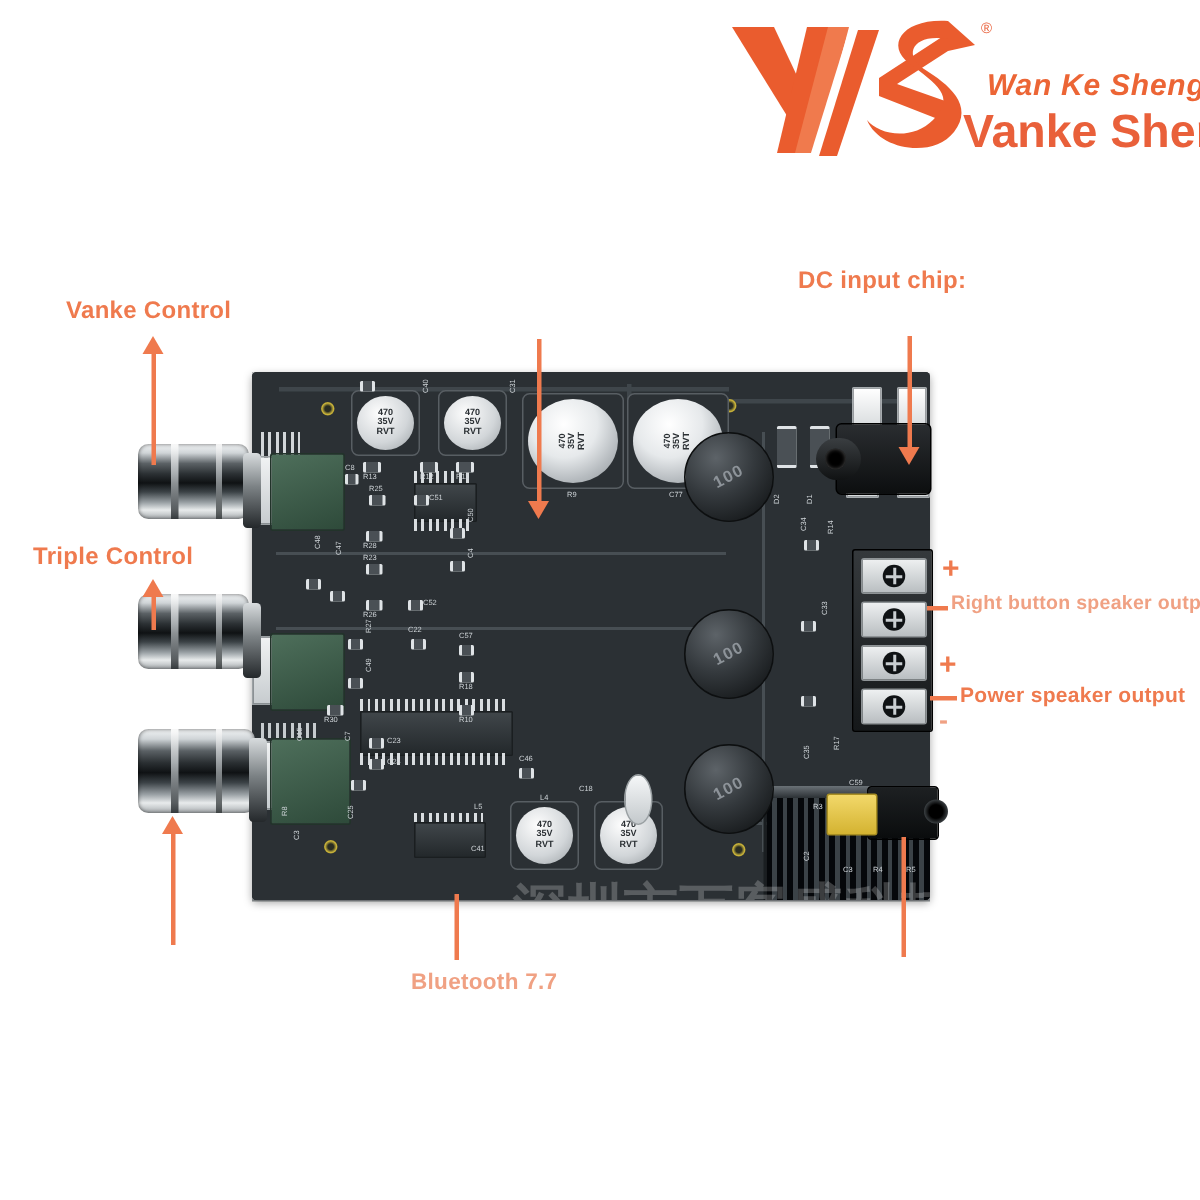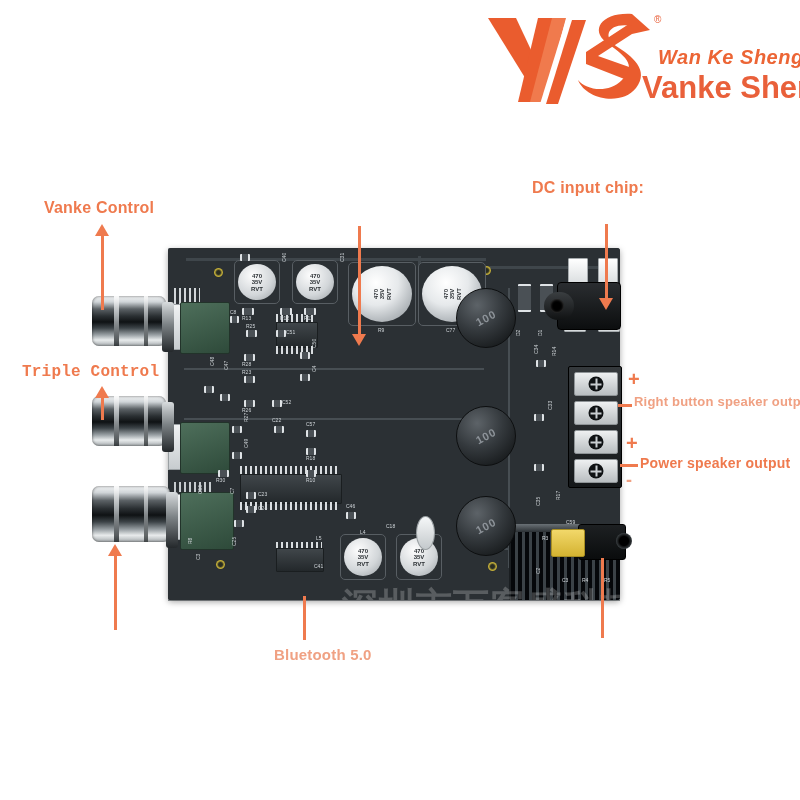--- a/index.html
+++ b/index.html
@@ -399,21 +399,21 @@
     <div class="shaft"></div>
       <div class="ring"></div>
       <div class="ring2"></div>
       <div class="cap"></div>
   </div>
 
   <div class="lbl" style="left:44px;top:198px;font-size:16px;">Vanke Control</div>
   <div class="line vline" style="left:101px;top:232px;height:78px;"></div>
   <div class="arrow-up" style="left:95px;top:224px;"></div>
 
-  <div class="lbl" style="left:22px;top:362px;font-size:16px;font-family:Liberation Mono, monospace;">Triple Control</div>
+  <div class="lbl" style="left:22px;top:362px;font-size:16px;">Triple Control</div>
   <div class="line vline" style="left:101px;top:392px;height:28px;"></div>
   <div class="arrow-up" style="left:95px;top:386px;"></div>
 
   <div class="line vline" style="left:114px;top:552px;height:78px;"></div>
   <div class="arrow-up" style="left:108px;top:544px;"></div>
 
   <div class="line vline" style="left:358px;top:226px;height:112px;"></div>
   <div class="arrow-down" style="left:352px;top:334px;"></div>
 
   <div class="lbl" style="left:532px;top:178px;font-size:16px;">
@@ -424,18 +424,18 @@
 
   <span class="plus" style="left:628px;top:368px;">+</span>
   <div class="lbl pale" style="left:634px;top:394px;font-size:13px;">Right button speaker output</div>
   <div class="line hline" style="left:618px;top:404px;width:14px;"></div>
 
   <span class="plus" style="left:626px;top:432px;">+</span>
   <span class="minus" style="left:626px;top:470px;">-</span>
   <div class="lbl" style="left:640px;top:455px;font-size:14px;">Power speaker output</div>
   <div class="line hline" style="left:620px;top:464px;width:18px;"></div>
 
-  <div class="lbl pale" style="left:274px;top:646px;font-size:15px;">Bluetooth 5.0</div>
+  <div class="lbl pale" style="left:274px;top:646px;font-size:15px;">Bluetooth 7.7</div>
   <div class="line vline" style="left:303px;top:596px;height:44px;"></div>
 
   <div class="line vline" style="left:601px;top:558px;height:80px;"></div>
 
 </div>
 
 </body></html>

